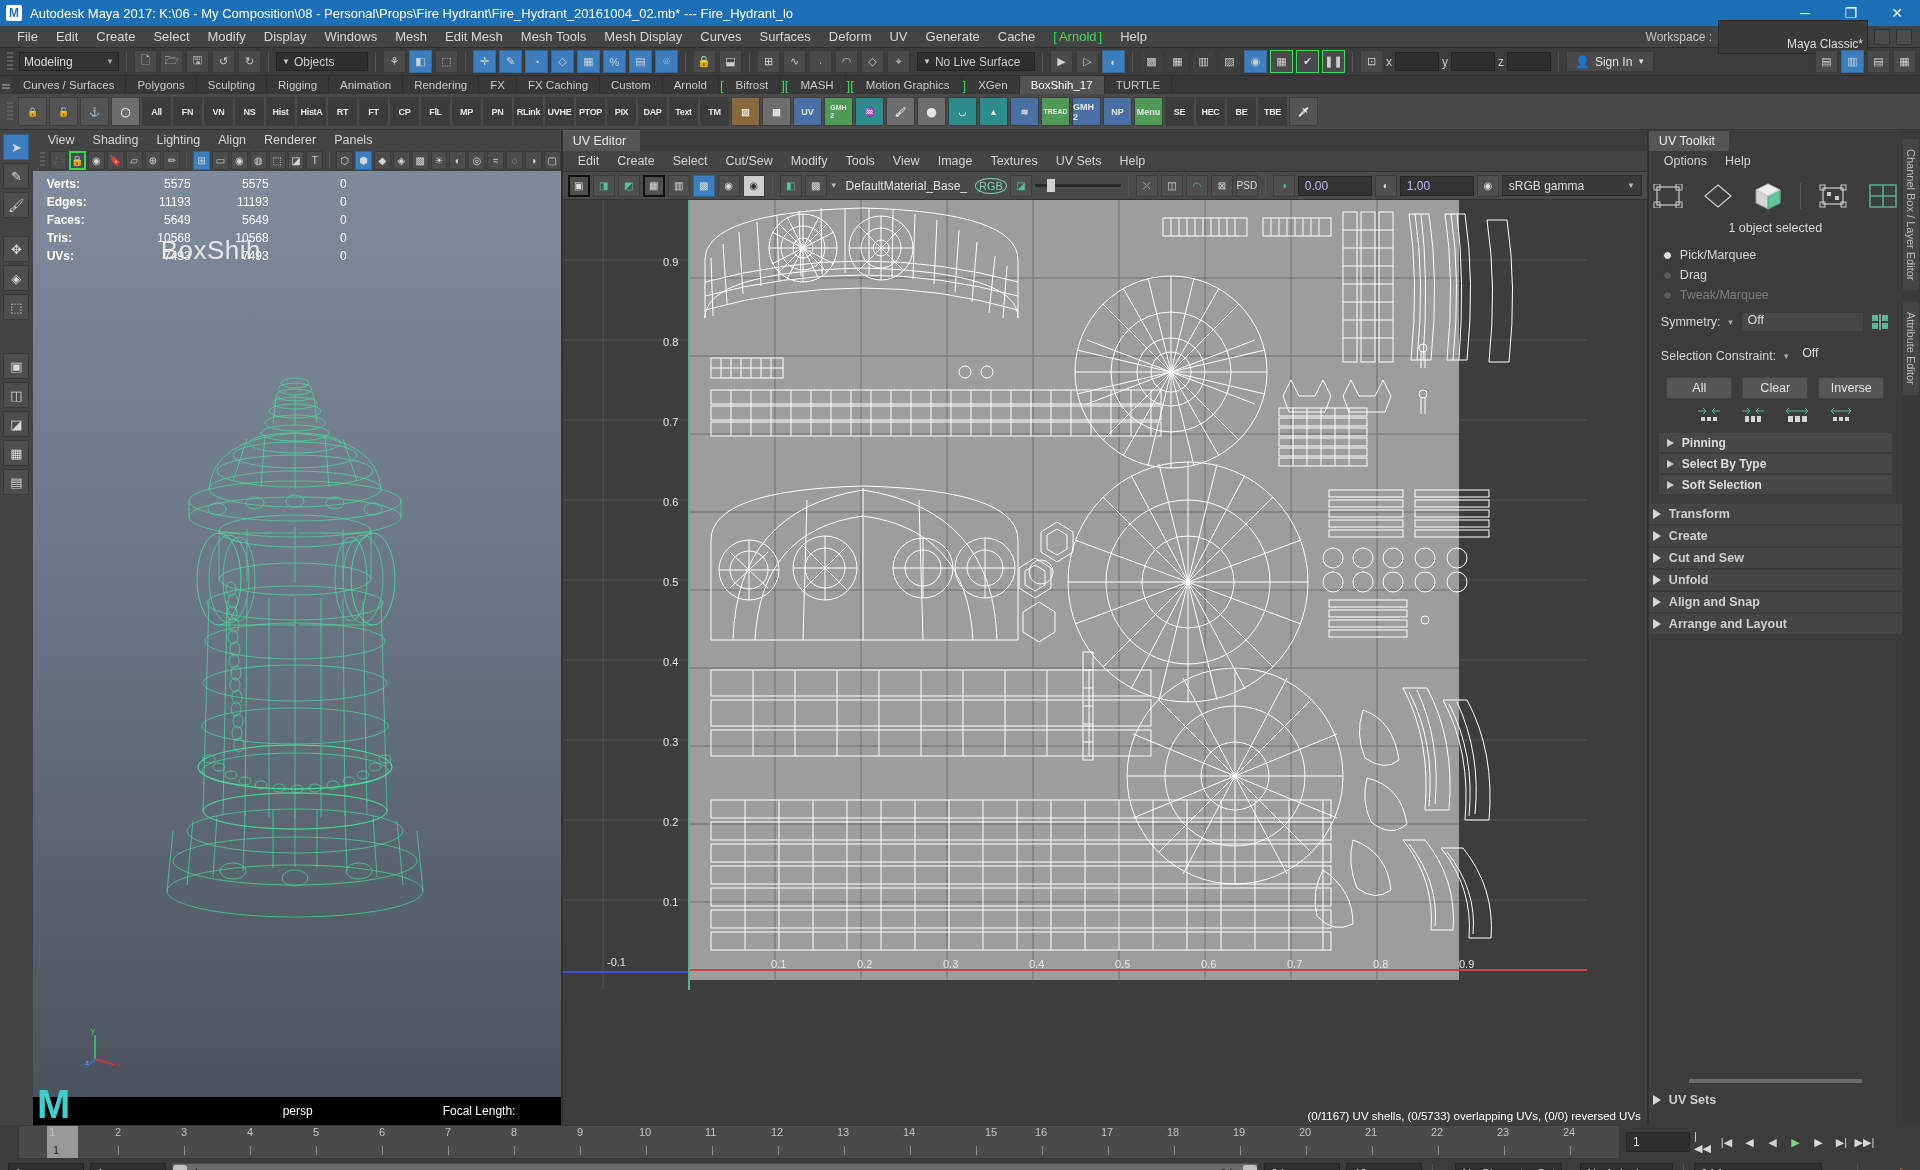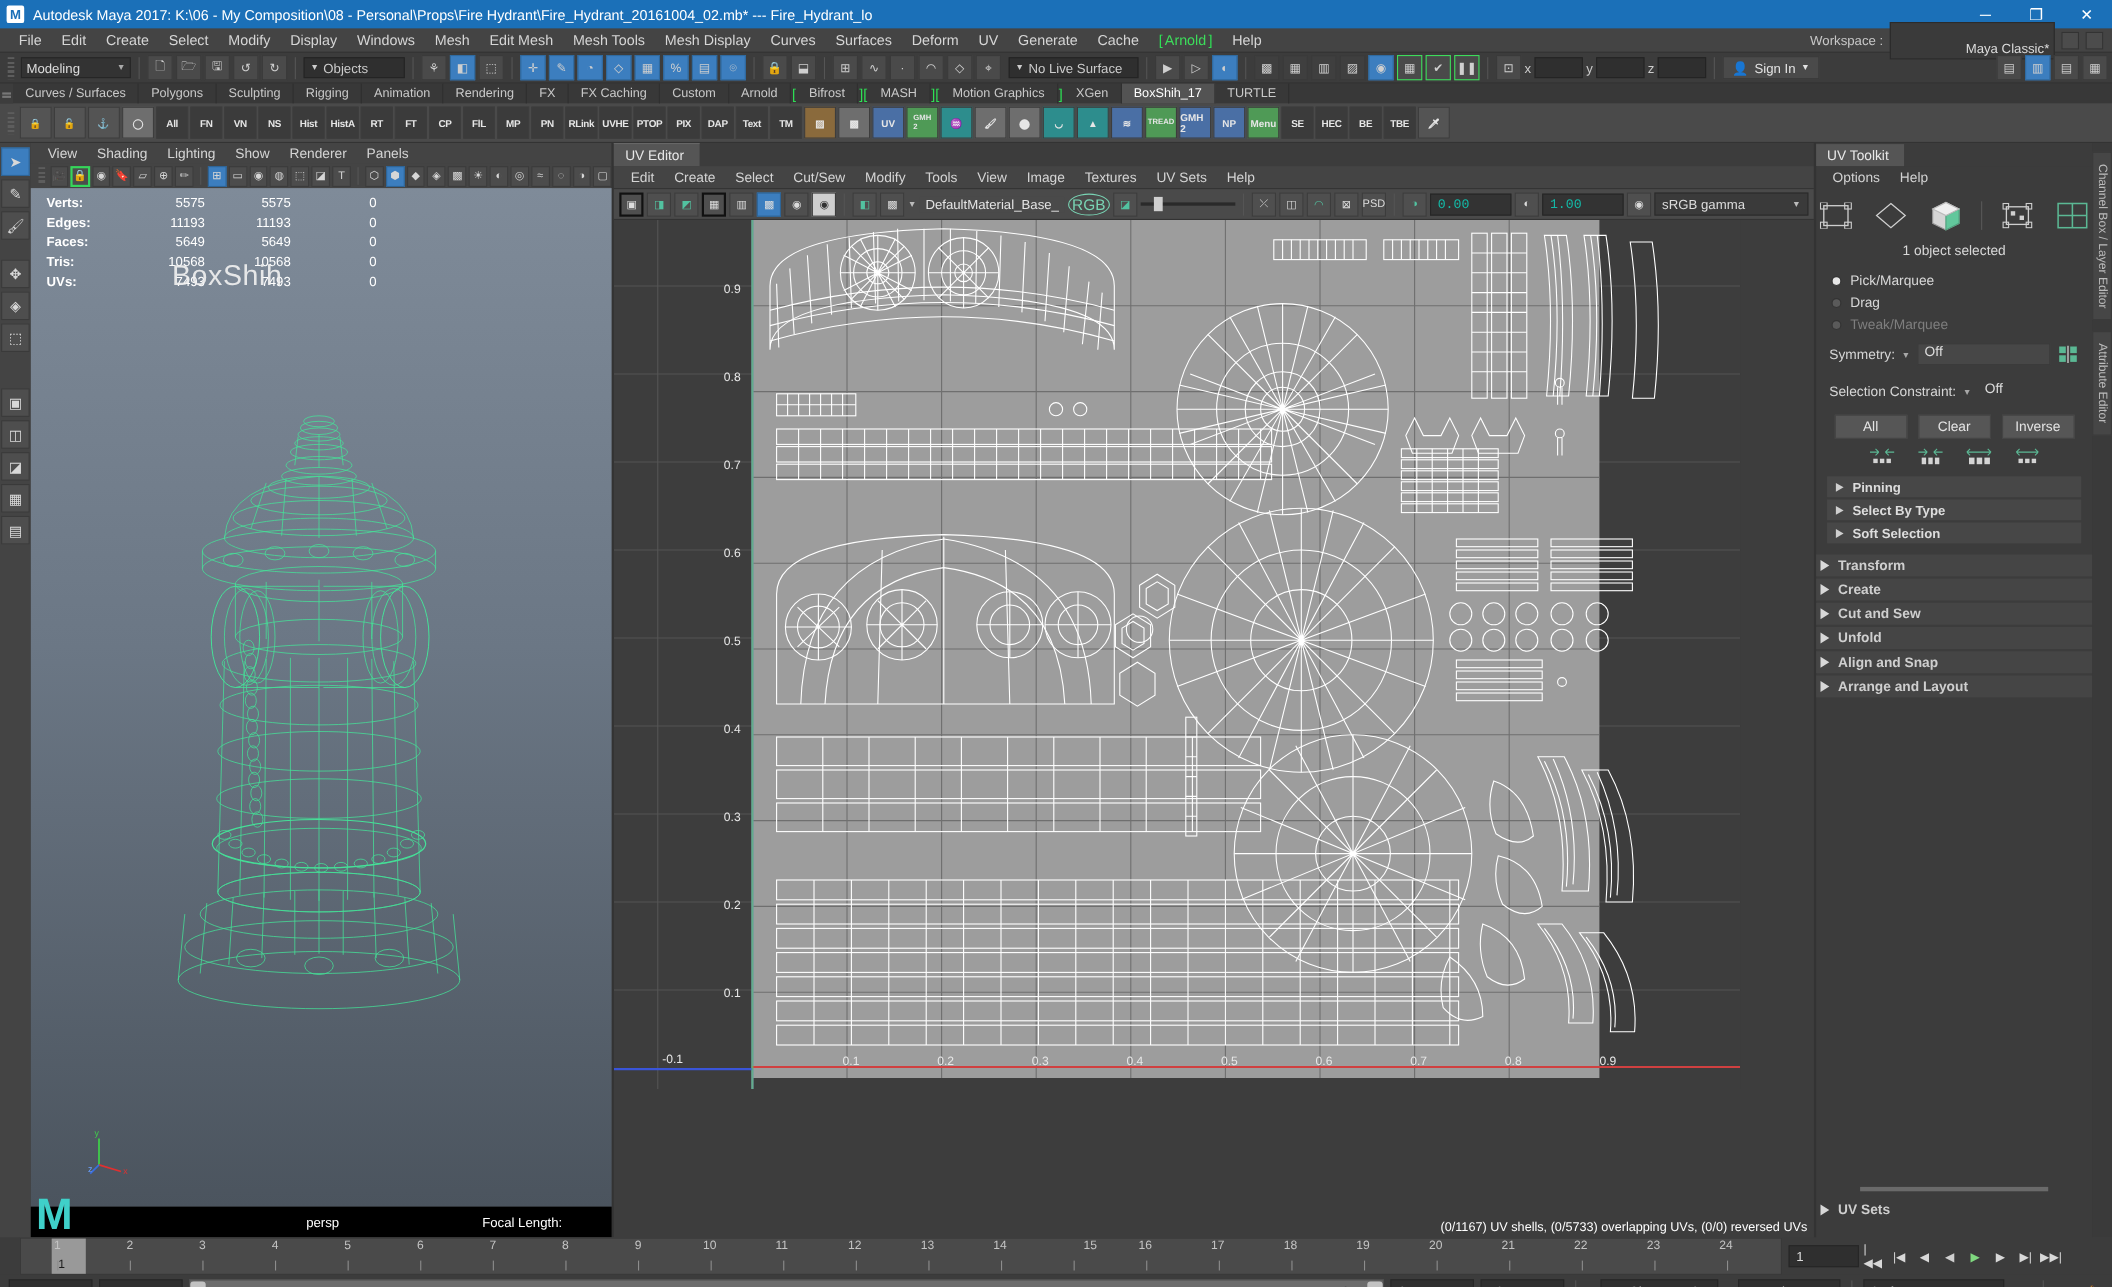--- a/index.html
+++ b/index.html
@@ -91,21 +91,21 @@
   .uv-menubar .mi{padding:2px 9px;font-size:12.5px;color:#d4d4d4;}
   .uv-toolbar{height:28px;background:#4a4a4a;display:flex;align-items:center;gap:3px;padding:0 5px;border-bottom:1px solid #333;}
   .ub{width:22px;height:22px;background:#4f4f4f;border:1px solid #3c3c3c;display:flex;align-items:center;justify-content:center;font-size:10px;color:#dcdcdc;}
   .ub.on{background:#3c7ebf;border-color:#2d6496;}
   .ub.ol{border:2px solid #111;background:#4f4f4f;}
   .ub.lt{background:#cfcfcf;color:#333;}
   .ub.teal{color:#52c2a0;}
   .matfield{background:#4a4a4a;font-size:12px;color:#e4e4e4;padding:0 5px;white-space:nowrap;}
   .slider-track{width:86px;height:3px;background:#2a2a2a;position:relative;}
   .slider-track i{position:absolute;left:12px;top:-5px;width:8px;height:13px;background:#cfcfcf;}
-  .numbox{background:#333;border:1px solid #262626;height:20px;width:74px;display:flex;align-items:center;padding:0 6px;font-size:12px;color:#14b8a6;font-family:Liberation Mono, monospace;}
+  .numbox{background:#333;border:1px solid #262626;height:20px;width:74px;display:flex;align-items:center;padding:0 6px;font-size:12px;color:#c4b5fd;}
   .gammabox{background:#3a3a3a;border:1px solid #2b2b2b;height:21px;width:140px;display:flex;align-items:center;padding:0 6px;font-size:12px;color:#ddd;}
   .gammabox .arrow{margin-left:auto;font-size:8px;color:#bbb;}
   #uvcanvas{flex:1;background:#3d3d3d;position:relative;overflow:hidden;}
   .uvstatus{position:absolute;right:6px;bottom:3px;font-size:11.5px;color:#fff;white-space:nowrap;}
 
   
   #uvtoolkit{width:265px;background:#3c3c3c;display:flex;flex-direction:column;border-left:2px solid #333;}
   .tk-tabstrip{height:21px;display:flex;align-items:center;background:#3c3c3c;}
   .tk-tab{background:#555;color:#e9e9e9;font-size:12.5px;padding:3px 14px 3px 10px;}
   .tk-menubar{height:20px;display:flex;align-items:center;padding-left:6px;}
@@ -379,21 +379,21 @@
     <div class="tool">◪</div>
     <div class="tool">▦</div>
     <div class="tool">▤</div>
   </div>
 
   <div id="viewport">
     <div class="vp-menubar">
       <div class="mi">View</div>
       <div class="mi">Shading</div>
       <div class="mi">Lighting</div>
-      <div class="mi">Show</div>
+      <div class="mi">Align</div>
       <div class="mi">Renderer</div>
       <div class="mi">Panels</div>
     </div>
     <div class="vp-tools">
       <div class="gripper" style="height:16px;"></div>
       <div class="vtb">🎥</div>
       <div class="vtb grn">🔒</div>
       <div class="vtb">◉</div>
       <div class="vtb">🔖</div>
       <div class="vtb">▱</div>
@@ -601,21 +601,21 @@
       <div class="ub ol">▦</div>
       <div class="ub">▥</div>
       <div class="ub on">▩</div>
       <div class="ub">◉</div>
       <div class="ub lt">◉</div>
       <div class="sep"></div>
       <div class="ub teal">◧</div>
       <div class="ub">▩</div>
       <span style="font-size:8px;color:#bbb;">▼</span>
       <div class="matfield">DefaultMaterial_Base_</div>
-      <div style="font-size:14px;color:#79d4b4;border:1px solid #79d4b4;border-radius:50%;padding:1px 3px;">RGB</div>
+      <div style="font-size:11px;color:#79d4b4;border:1px solid #79d4b4;border-radius:50%;padding:1px 3px;">RGB</div>
       <div class="ub teal">◪</div>
       <div class="slider-track">
           <i></i>
         </div>
       <div class="sep"></div>
       <div class="ub">⤫</div>
       <div class="ub">◫</div>
       <div class="ub teal">◠</div>
       <div class="ub">⊠</div>
       <div class="ub">PSD</div>

